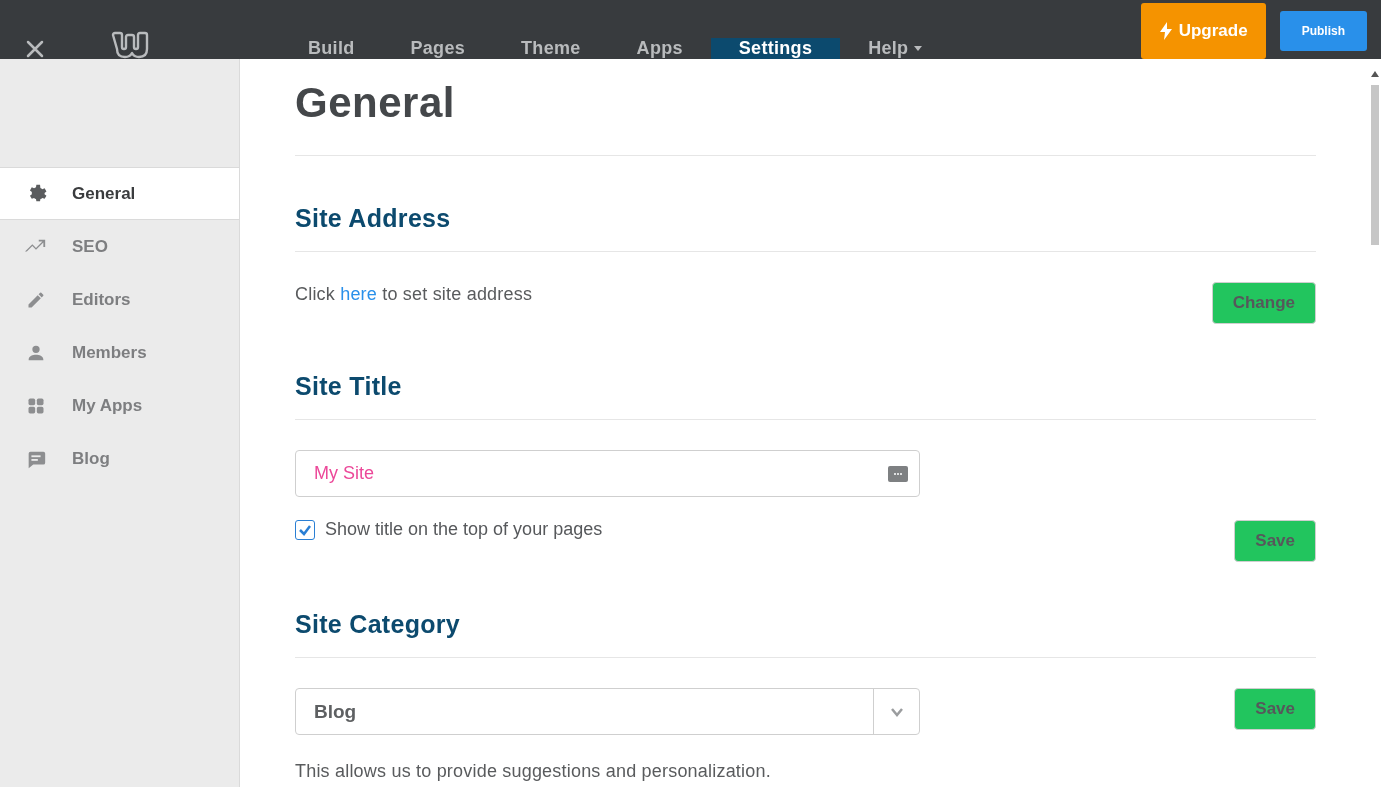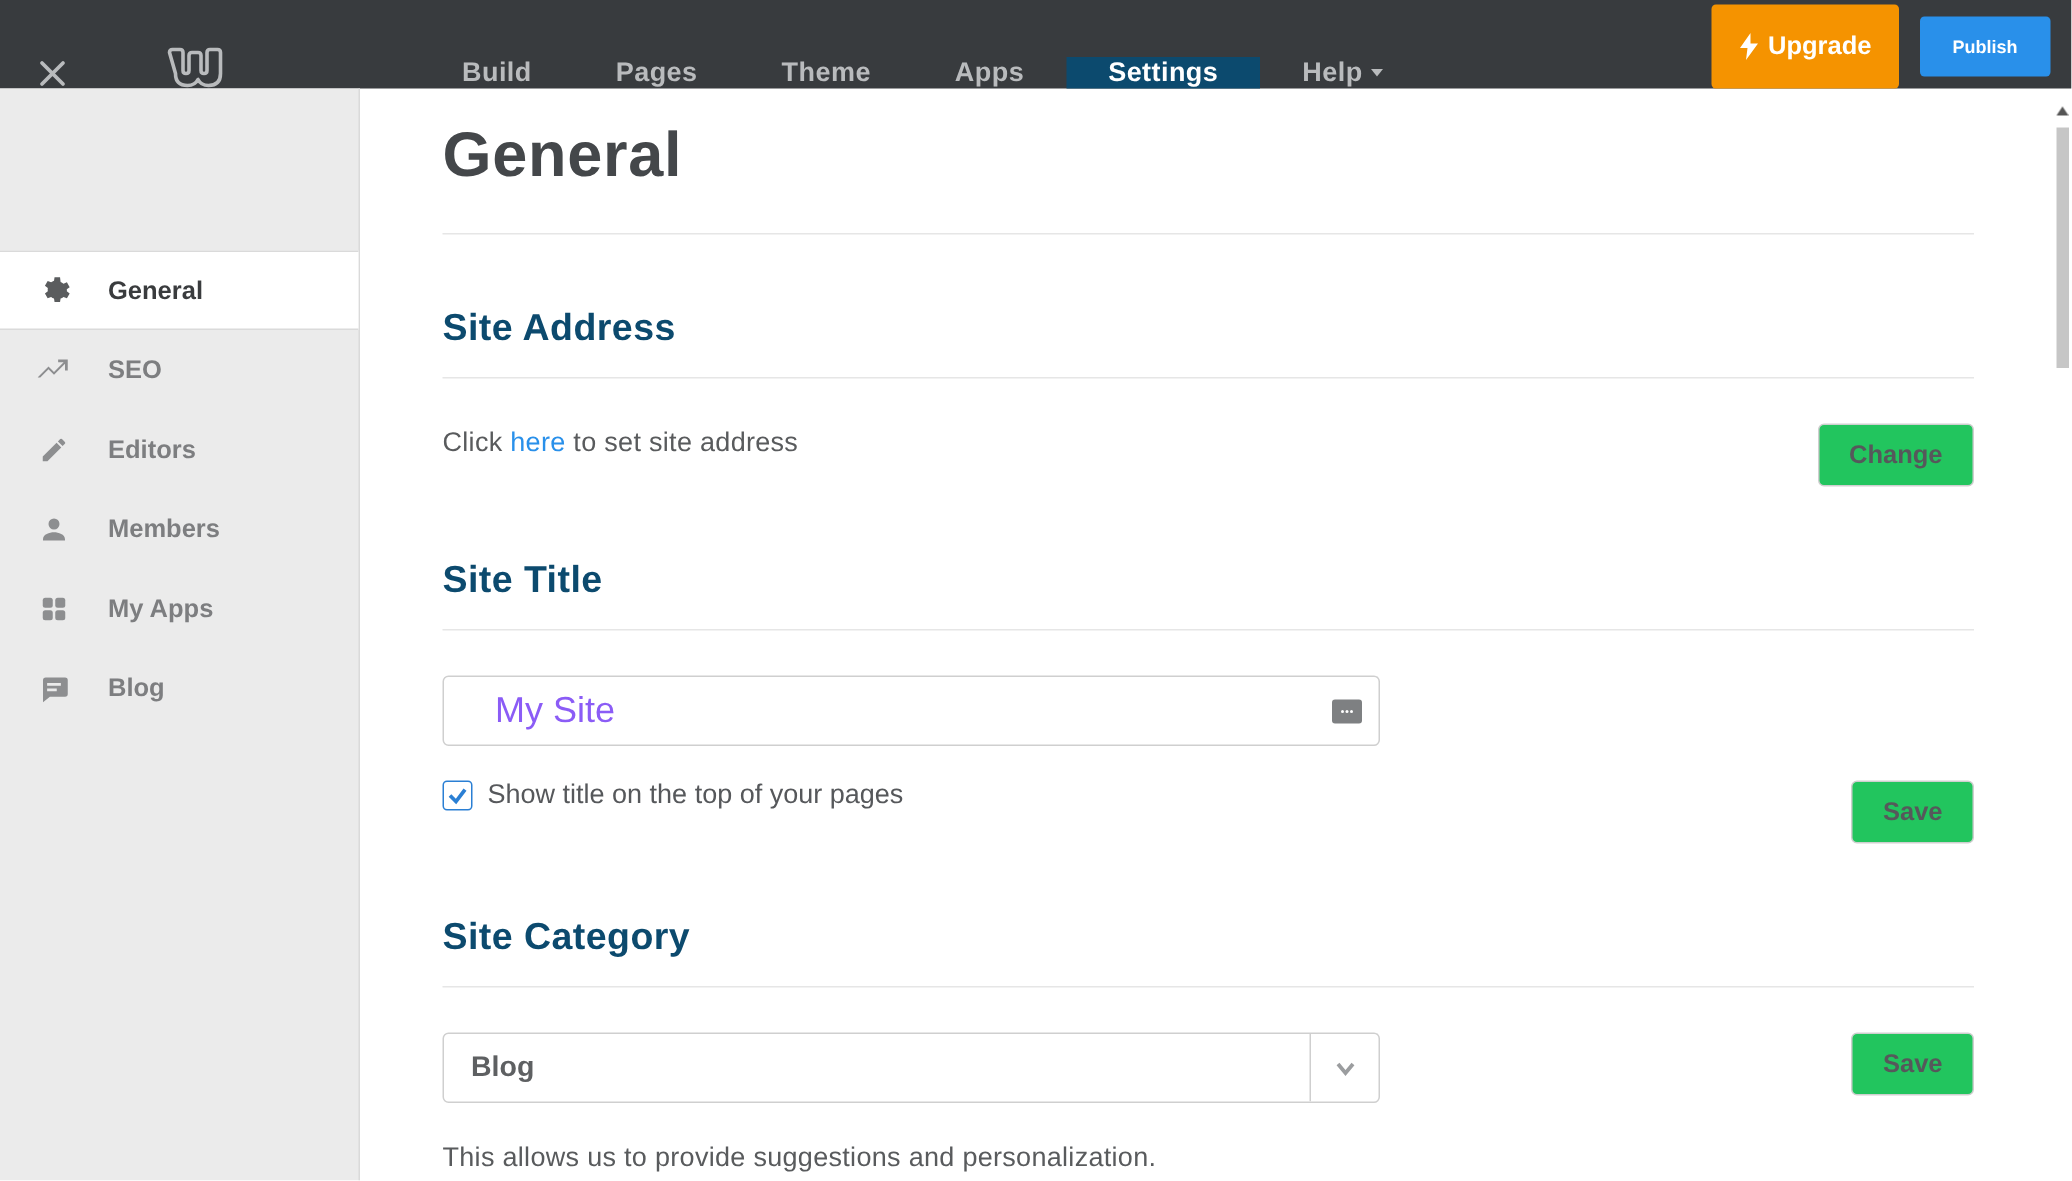--- a/index.html
+++ b/index.html
@@ -165,23 +165,23 @@
     padding: 0 20px;
     border-radius: 4px;
     cursor: pointer;
   }
   .text-input {
     width: 625px;
     height: 47px;
     border: 1px solid #CFCFCF;
     border-radius: 4px;
     background: #fff;
-    font-size: 24px;
-    color: #8b5cf6;
-    padding: 0 34px;
+    font-size: 18px;
+    color: #ec4899;
+    padding: 0 18px;
     position: relative;
   }
   .input-wrap { position: relative; width: 625px; }
   .input-wrap .kbd-icon {
     position: absolute;
     right: 12px;
     top: 50%;
     transform: translateY(-50%);
     width: 20px; height: 16px;
     background: #7E8082;

